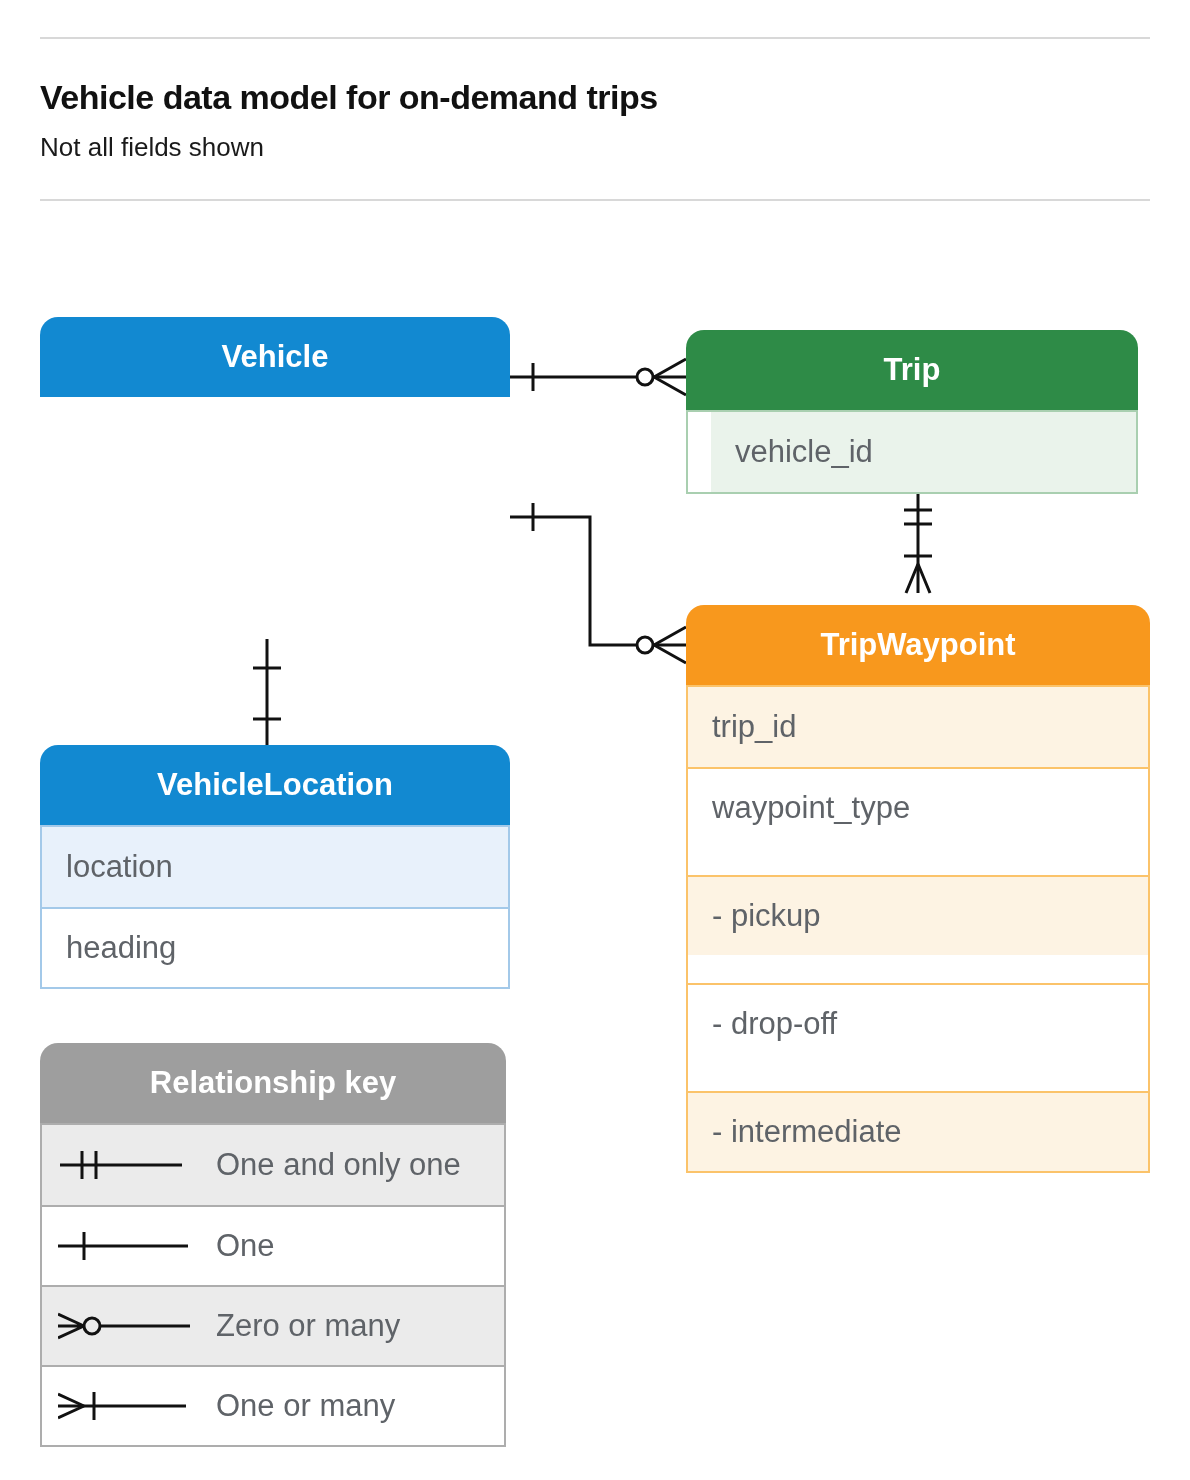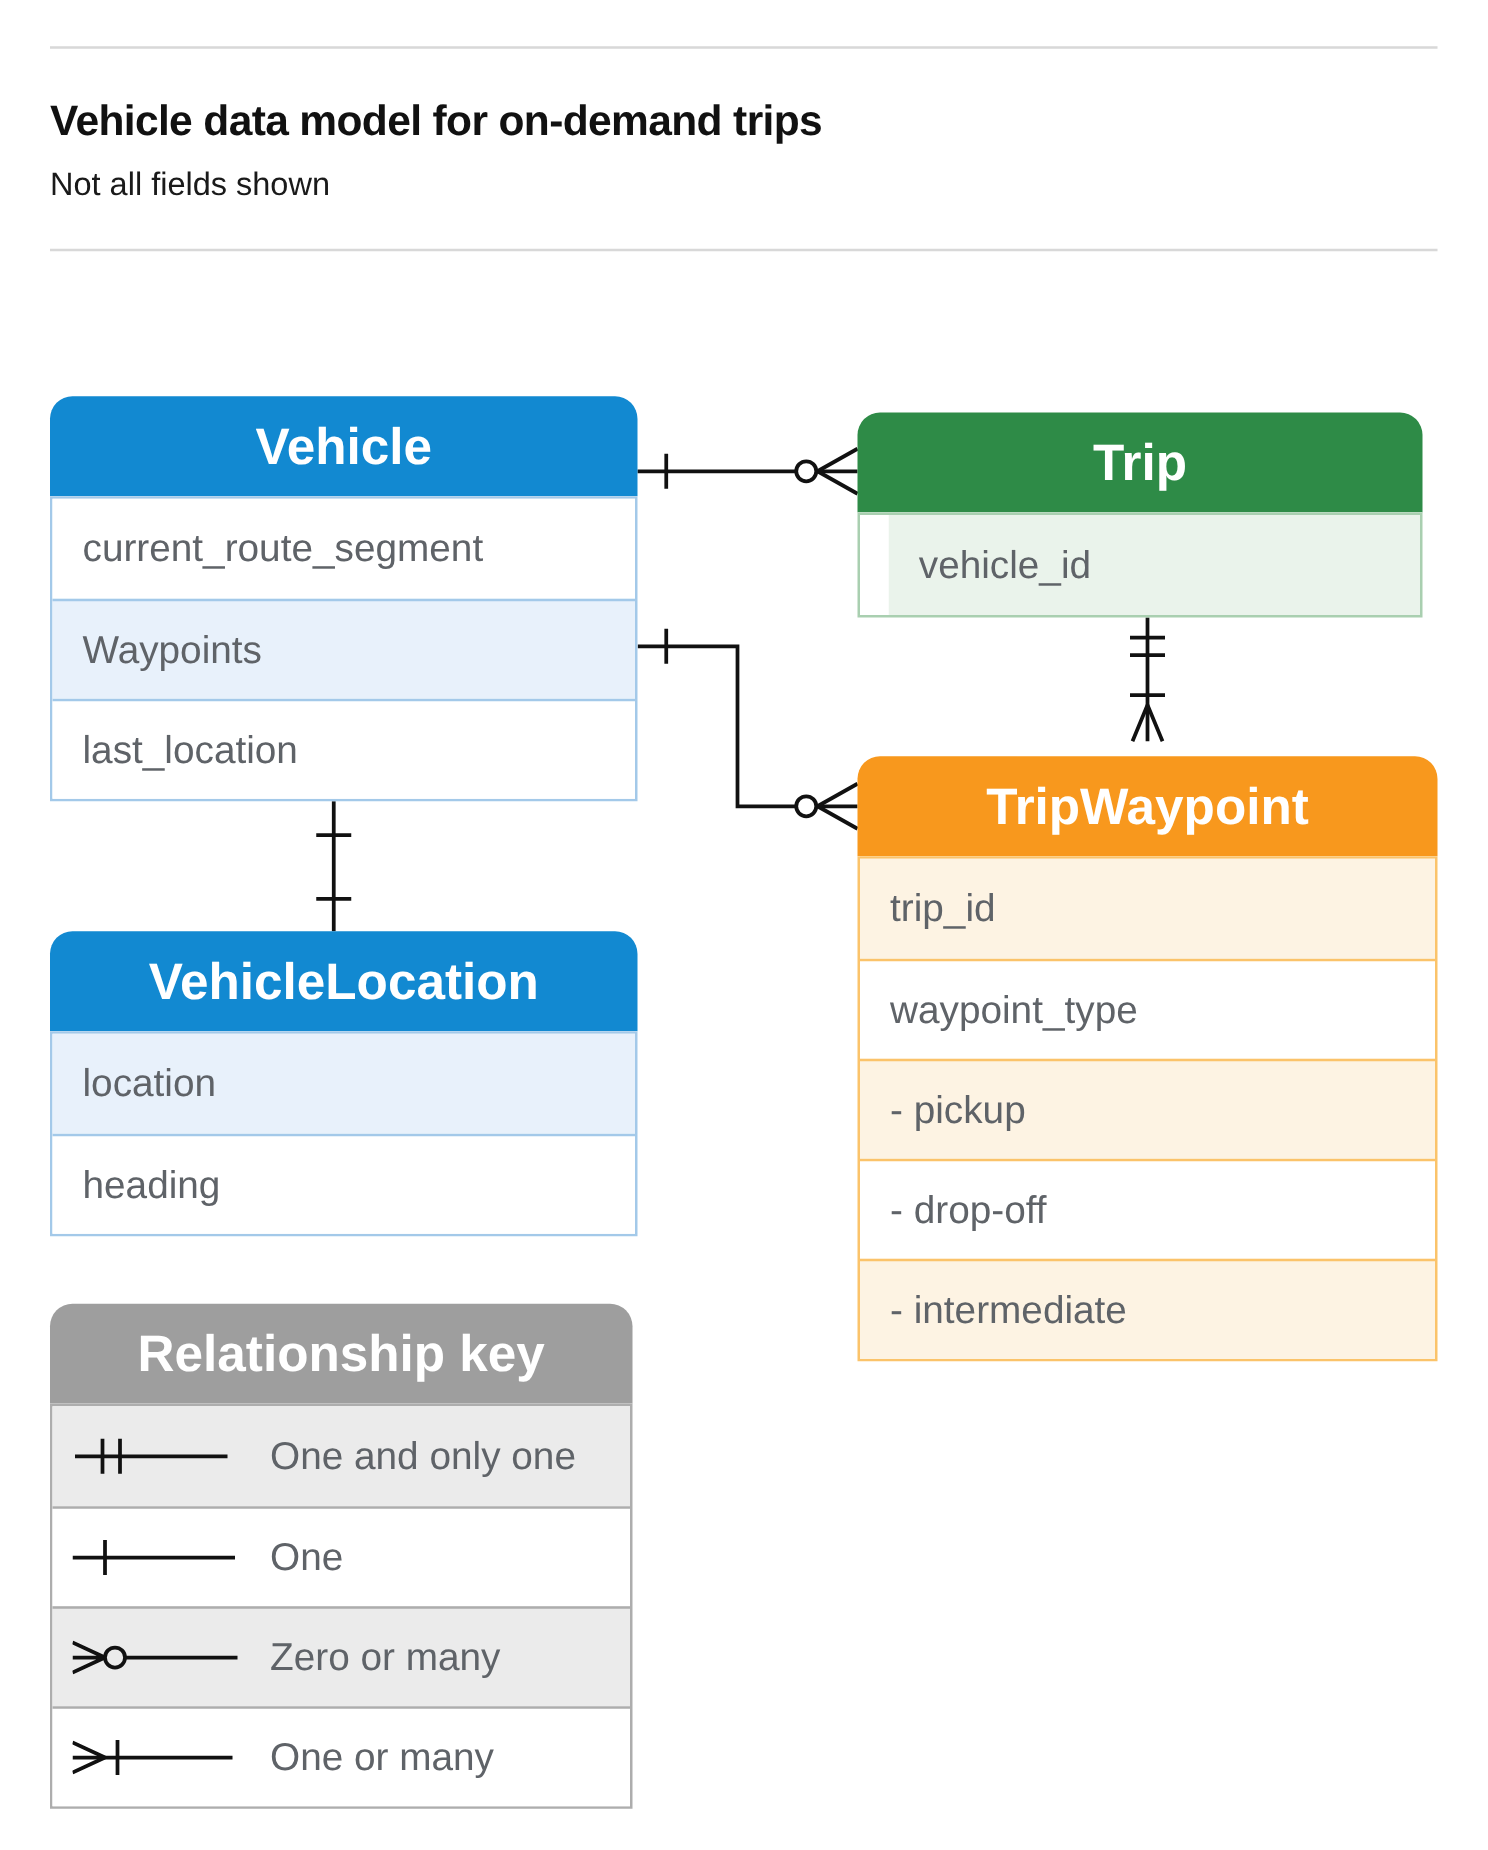--- a/index.html
+++ b/index.html
@@ -21,29 +21,29 @@
     position:absolute;left:40px;top:78px;margin:0;
     font-size:34px;font-weight:700;color:var(--ink);letter-spacing:-0.5px;
   }
   .subtitle{position:absolute;left:40px;top:132px;font-size:26px;color:#1a1a1a;}
 
   .connectors{position:absolute;left:0;top:0;pointer-events:none;}
 
   .etable{position:absolute;box-sizing:border-box;}
   .thead{
     height:80px;border-radius:18px 18px 0 0;display:flex;align-items:center;justify-content:center;
-    color:#fff;font-size:41px;font-weight:700;
+    color:#fff;font-size:31px;font-weight:700;
   }
   .tbody{background:#fff;border:2px solid;box-sizing:border-box;}
   .trow{
     height:80px;box-sizing:border-box;display:flex;align-items:center;
     padding-left:24px;font-size:31px;color:var(--text);background:#fff;
   }
   .trow + .trow{border-top:2px solid;}
-  .trow.indent{}
+  .trow.indent{margin-top:28px;}
 
   .blue  .thead{background:var(--blue);}
   .blue  .tbody{border-color:var(--blue-border);}
   .blue  .trow + .trow{border-top-color:var(--blue-border);}
   .blue  .trow.hl{background:var(--blue-row);}
 
   .green .thead{background:var(--green);}
   .green .tbody{border-color:var(--green-border);padding-left:23px;}
   .green .trow.hl{background:var(--green-row);}
 
@@ -96,31 +96,20 @@
         <path d="M253,668 H281"></path>
         <path d="M253,719 H281"></path>
       </g>
     </g>
   </svg>
 
   <div class="etable blue" style="left:40px;top:317px;width:470px">
     <div class="thead">
       <span>Vehicle</span>
     </div>
-    <div class="tbody">
-      <div class="trow">
-        <span>current_route_segment</span>
-      </div>
-      <div class="trow hl">
-        <span>Waypoints</span>
-      </div>
-      <div class="trow">
-        <span>last_location</span>
-      </div>
-    </div>
   </div>
 
   <div class="etable green" style="left:686px;top:330px;width:452px">
     <div class="thead">
       <span>Trip</span>
     </div>
     <div class="tbody">
       <div class="trow hl">
         <span>vehicle_id</span>
       </div>

